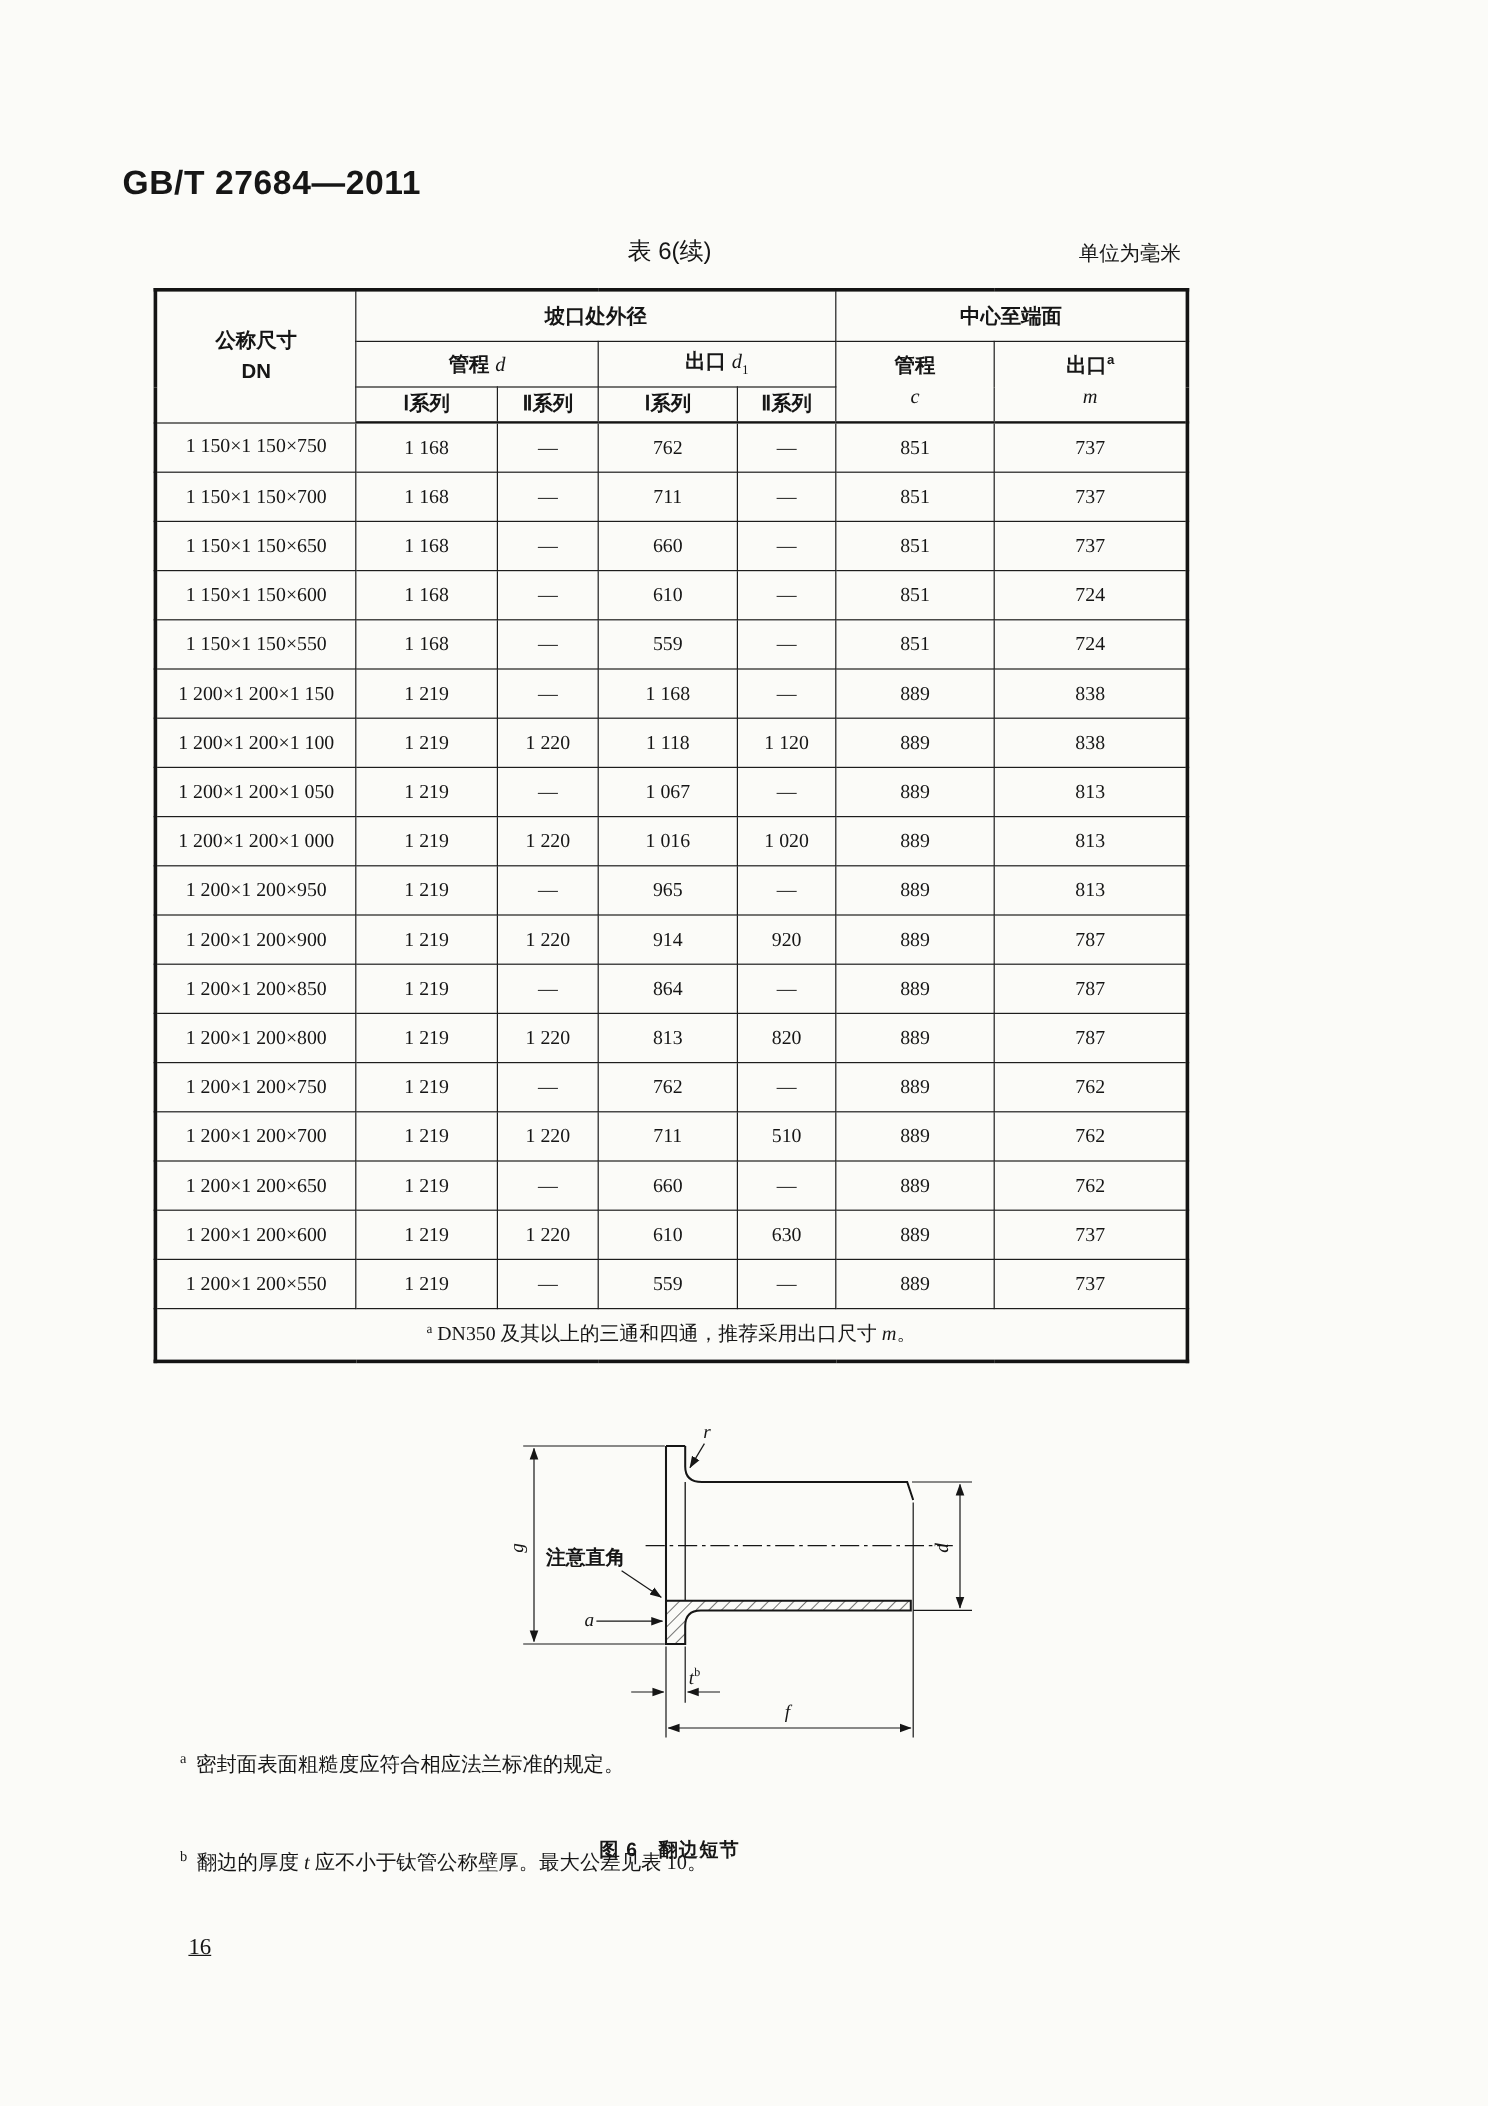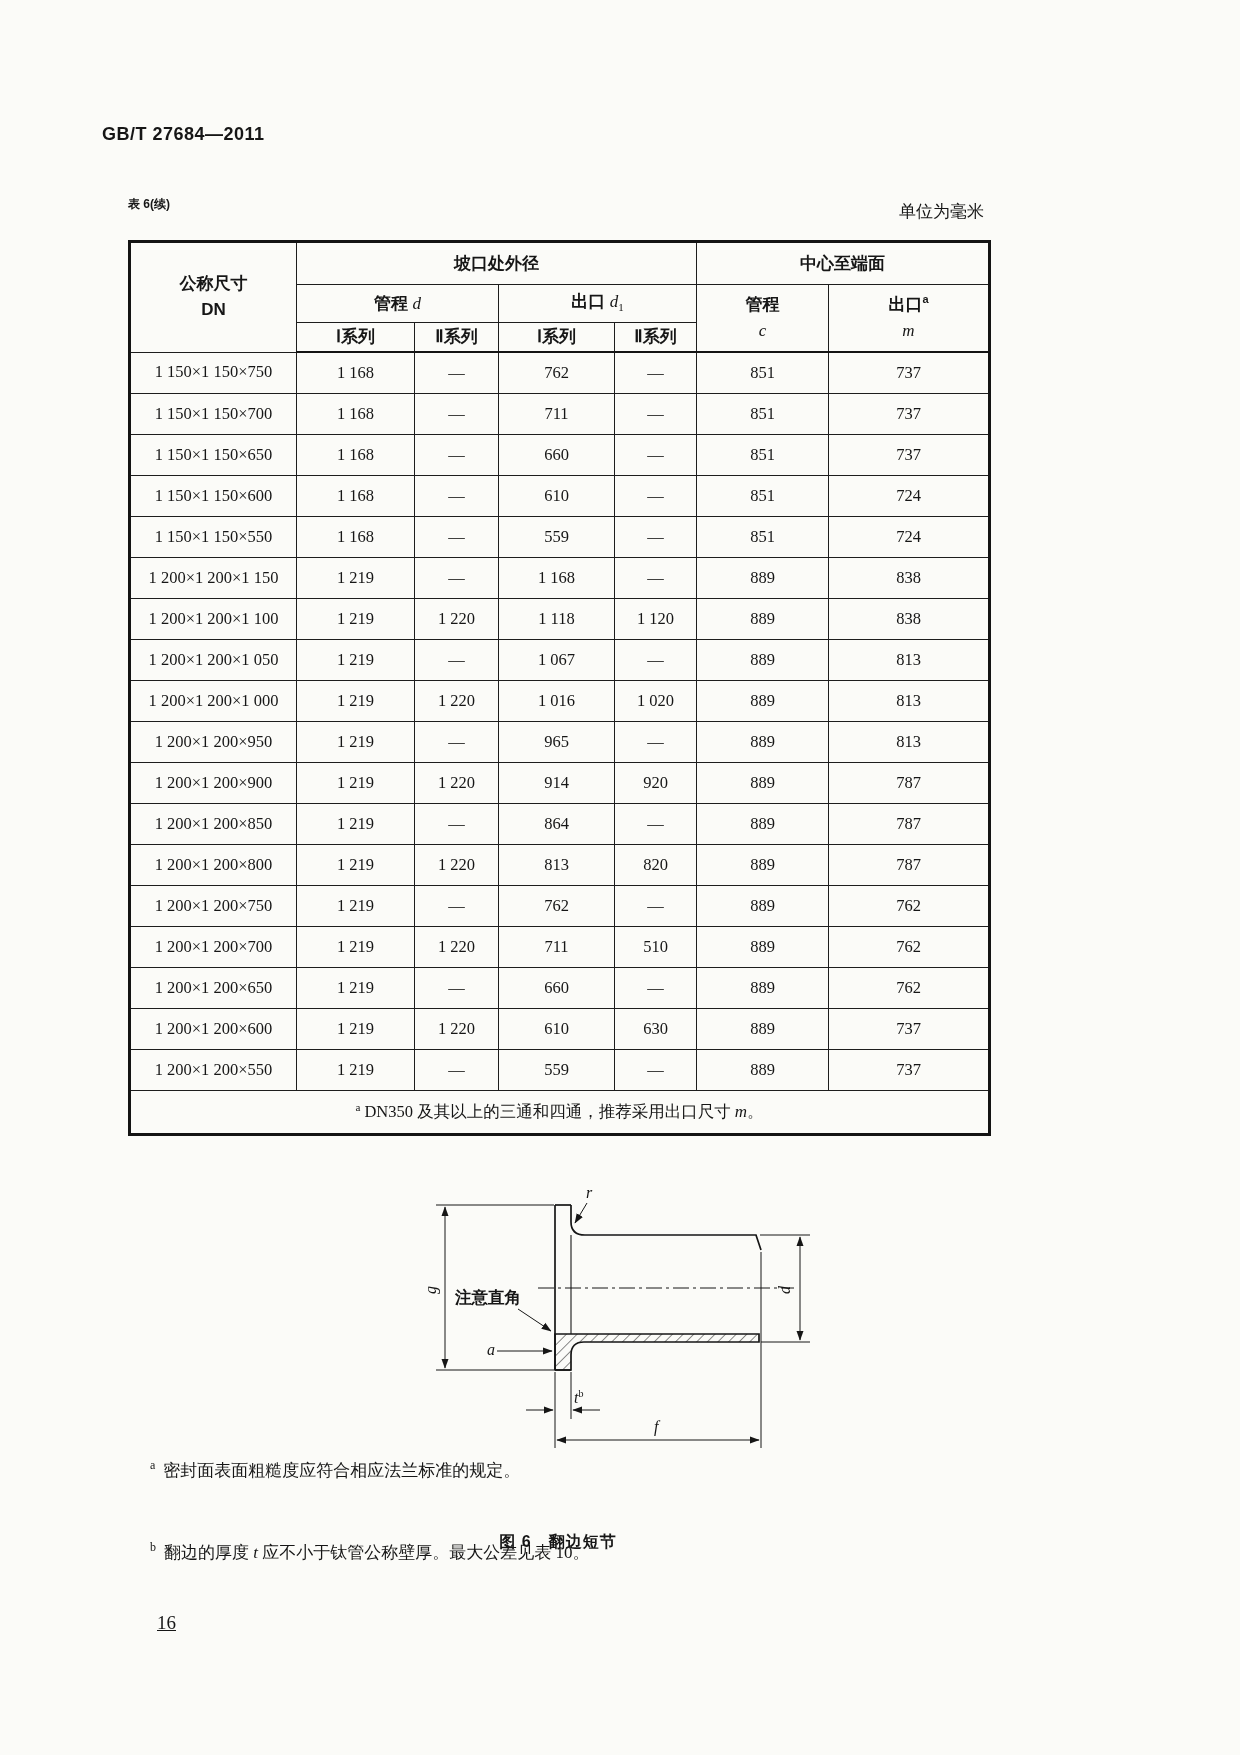--- a/index.html
+++ b/index.html
@@ -5,31 +5,31 @@
   html,body{margin:0;padding:0;}
   body{
     position:relative;
     width:1240px;height:1755px;
     background:#fbfbf8;
     color:#161616;
     font-family:"Liberation Serif", serif;
     overflow:hidden;
   }
   .doc-code{
-    position:absolute;left:102px;top:124px;
+    position:absolute;left:102px;top:137px;
     font-family:"Liberation Sans", sans-serif;
-    font-weight:700;font-size:18px;letter-spacing:.5px;
+    font-weight:700;font-size:28px;letter-spacing:.5px;
   }
   .caption-row{
     position:absolute;left:128px;top:196px;width:860px;height:28px;
   }
   .tbl-caption{
-    position:absolute;left:0;width:100%;
+    position:absolute;left:0;width:100%;text-align:center;
     font-family:"Liberation Sans", sans-serif;
-    font-weight:700;font-size:12px;
+    font-weight:400;font-size:20px;
   }
   .units{
     position:absolute;right:4px;top:4px;font-size:17px;
     font-family:Liberation Serif, serif;
     text-align:center;
   }
   table.main{
     position:absolute;left:128px;top:240px;width:860px;
     border-collapse:collapse;table-layout:fixed;
     border:3px solid #141414;

